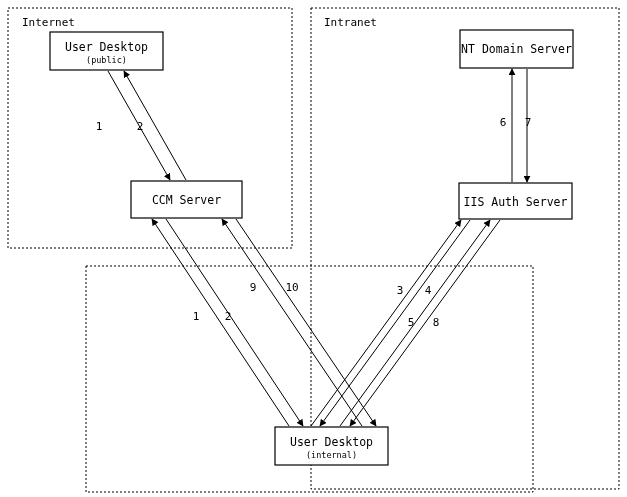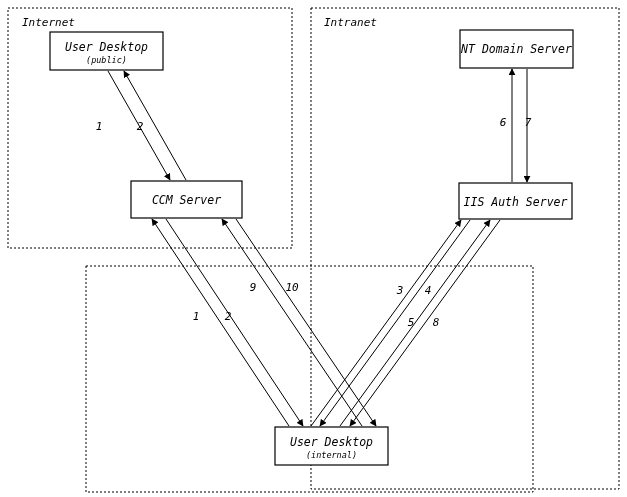--- a/index.html
+++ b/index.html
@@ -9,21 +9,20 @@
   }
   body {
     font-family: "DejaVu Sans Mono", monospace;
   }
   #diagram-root {
     position: relative;
     width: 627px;
     height: 497px;
     background: #ffffff;
     overflow: hidden;
-    font-style: italic;
   }
   svg#diagram-svg {
     display: block;
     width: 627px;
     height: 497px;
   }
   .zone-rect {
     fill: none;
     stroke: #000000;
     stroke-width: 1;

